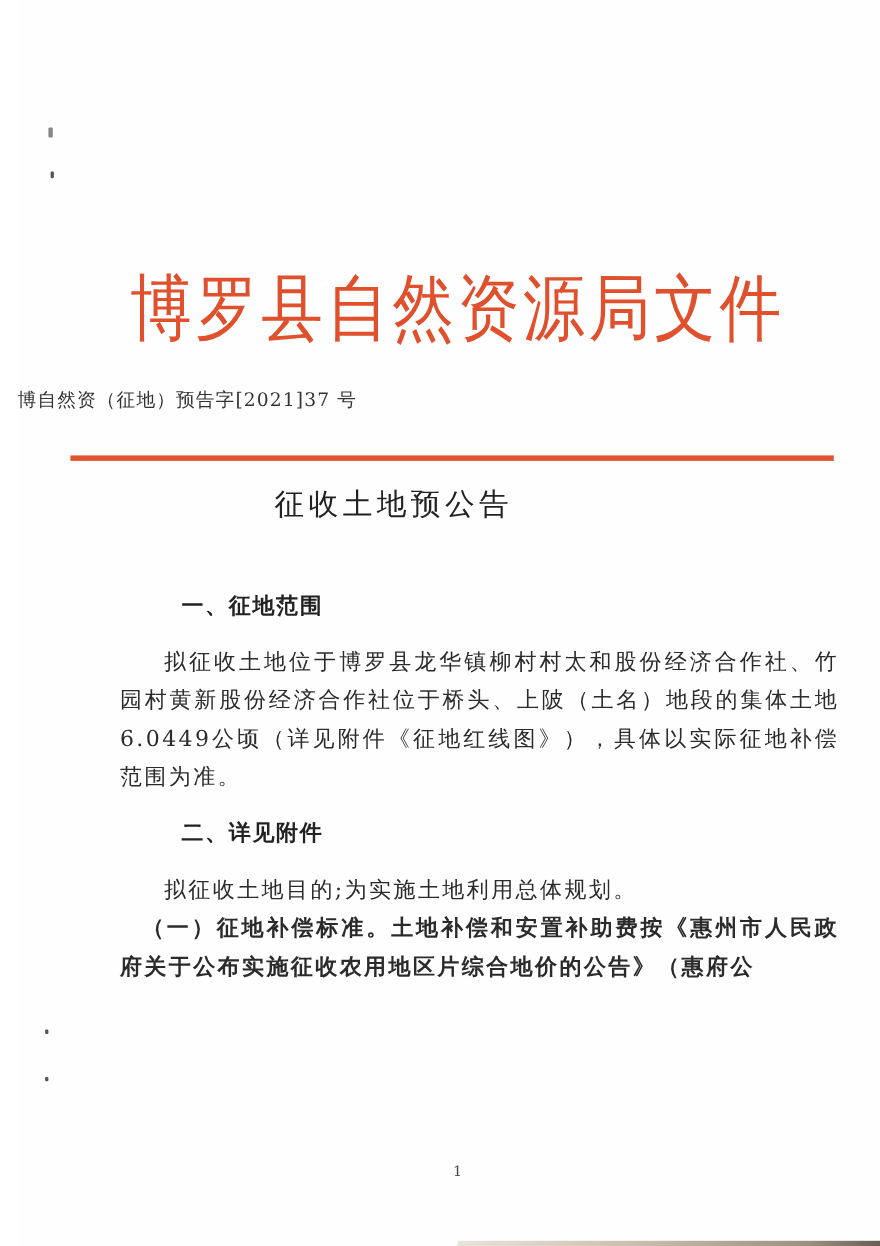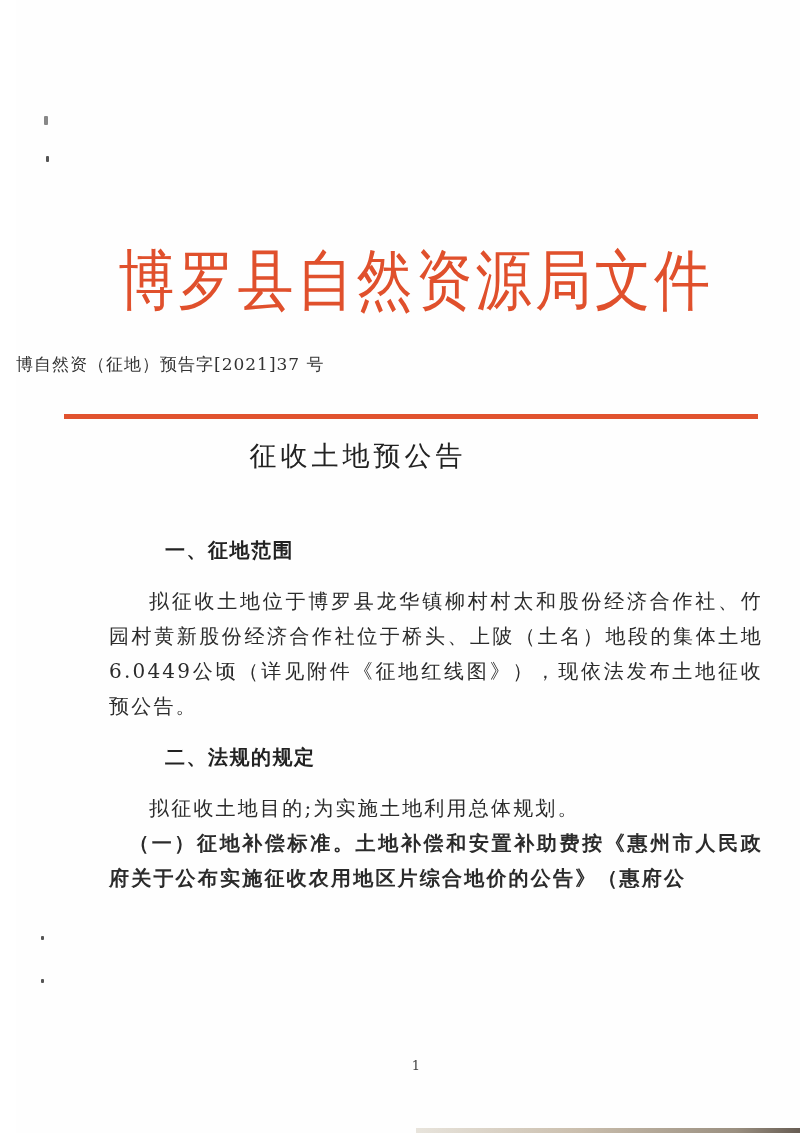--- a/index.html
+++ b/index.html
@@ -59,21 +59,21 @@
       width: 694px;
       height: 5px;
       background: #e1532f;
     }
     .notice-title {
       position: absolute;
       top: 438px;
       left: 0;
       width: 684px;
       text-align: center;
-      font-family: Liberation Mono, monospace;
+      font-family: Liberation Sans, sans-serif;
       font-size: 27px;
       color: #222;
       letter-spacing: 4px;
       line-height: 40px;
     }
     .body {
       position: absolute;
       top: 517px;
       left: 93px;
       width: 654px;
@@ -135,23 +135,23 @@
 
   <div class="doc-number">博自然资（征地）预告字[2021]37 号</div>
 
   <div class="red-rule"></div>
 
   <div class="notice-title">征收土地预公告</div>
 
   <div class="body">
 
     <p class="section-heading">一、征地范围</p>
-    <p class="para">拟征收土地位于博罗县龙华镇柳村村太和股份经济合作社、竹园村黄新股份经济合作社位于桥头、上陂（土名）地段的集体土地6.0449公顷（详见附件《征地红线图》），现依法发布土地征收预公告。</p>
+    <p class="para">拟征收土地位于博罗县龙华镇柳村村太和股份经济合作社、竹园村黄新股份经济合作社位于桥头、上陂（土名）地段的集体土地6.0449公顷（详见附件《征地红线图》），具体以实际征地补偿范围为准。</p>
 
-    <p class="section-heading">二、法规的规定</p>
+    <p class="section-heading">二、详见附件</p>
     <p class="para">拟征收土地目的;为实施土地利用总体规划。</p>
 
     <p class="para" style="text-indent:1em;font-weight:bold;">（一）征地补偿标准。土地补偿和安置补助费按《惠州市人民政府关于公布实施征收农用地区片综合地价的公告》（惠府公</p>
   </div>
 
   <div class="page-number">1</div>
 
   <div class="bottom-edge"></div>
   <div class="right-edge"></div>
 </div>

